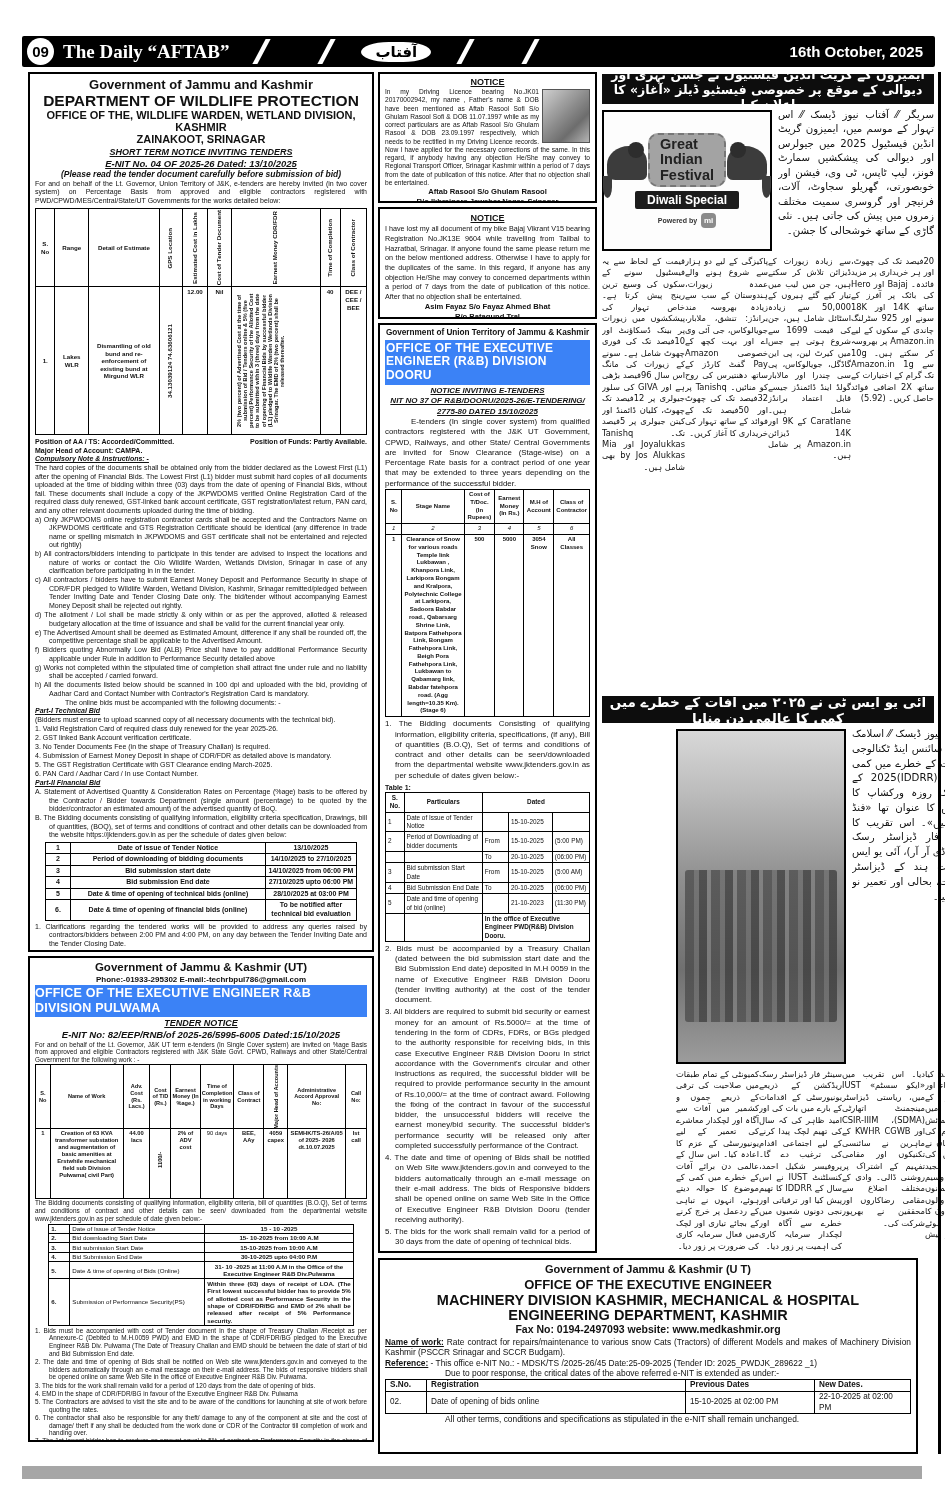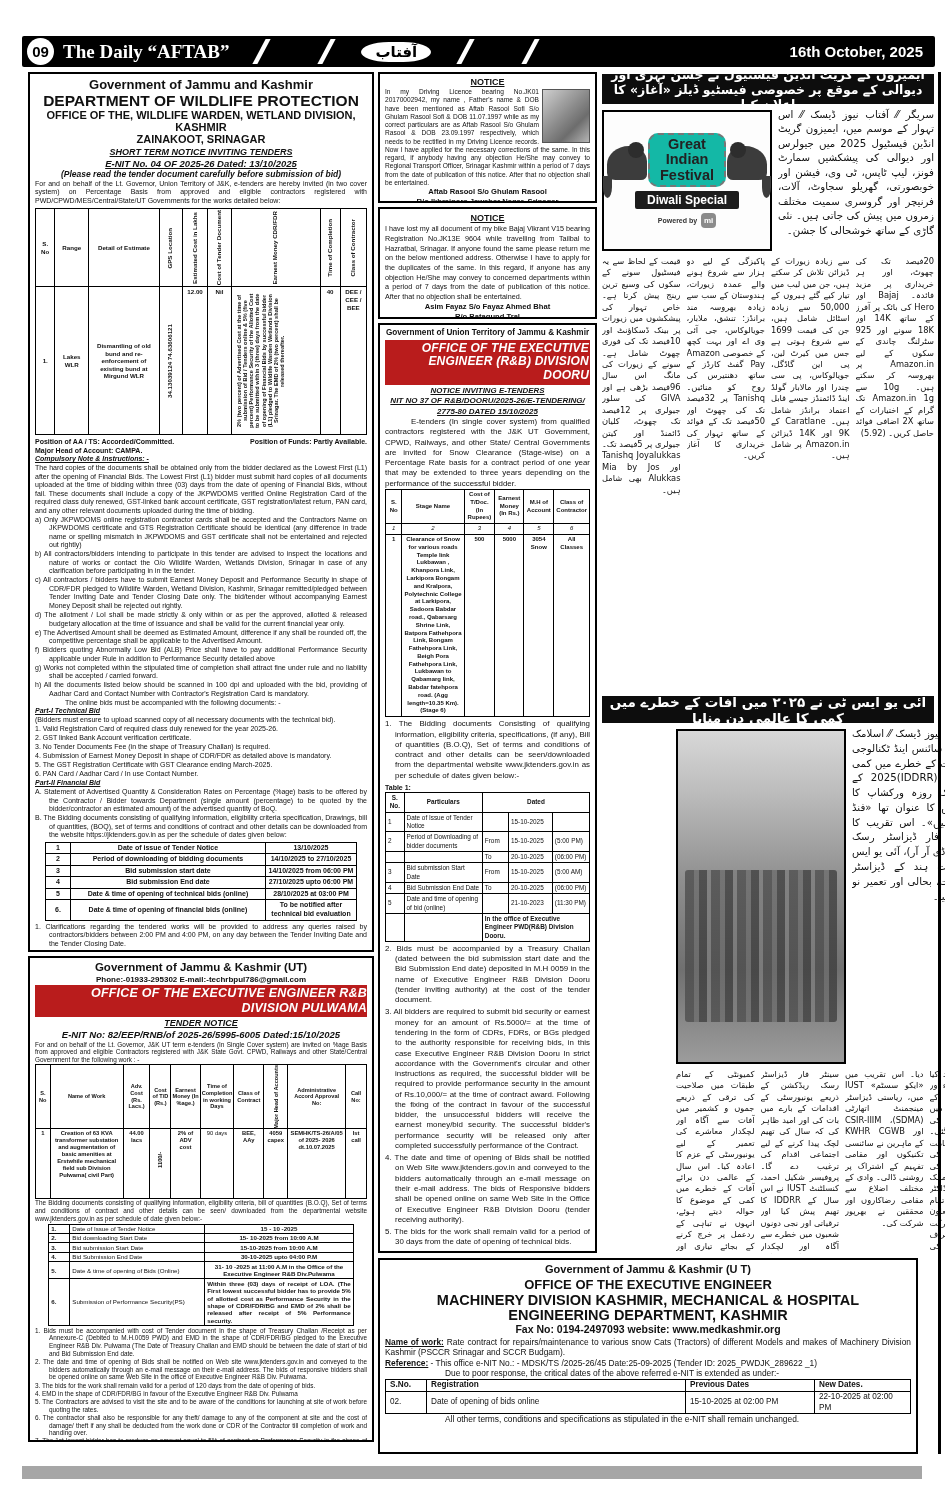--- a/index.html
+++ b/index.html
@@ -13,21 +13,21 @@
   .hdr-mast{font-size:19px;font-weight:bold;margin-left:9px;font-family:"Liberation Serif",serif;white-space:nowrap;}
   .sl{width:5px;height:25px;background:#fff;transform:skewX(-28deg);margin:0 30px;flex:0 0 auto;}
   .hdr-logo{background:#fff;color:#000;border:2px solid #000;border-radius:48%/60%;
        padding:1px 14px;font-weight:bold;font-size:15px;font-family:"DejaVu Sans",sans-serif;flex:0 0 auto;}
   .hdr-date{margin-left:auto;margin-right:12px;font-size:15px;font-weight:bold;white-space:nowrap;}
   
   .box{position:absolute;border:2px solid #000;background:#fff;overflow:hidden;padding:3px 5px;box-sizing:border-box;}
   .ctr{text-align:center;}
   .b{font-weight:bold;} .i{font-style:italic;} .u{text-decoration:underline;}
   .jt{text-align:justify;}
-  .inv{background:#b91c1c;color:#fff;font-weight:bold;text-align:right;letter-spacing:.2px;font-style:italic;}
+  .inv{background:#3b82f6;color:#fff;font-weight:bold;text-align:left;letter-spacing:.2px;}
   .sig{text-align:right;font-weight:bold;font-style:italic;}
   table{border-collapse:collapse;width:100%;}
   td,th{border:1px solid #000;padding:1px 2px;vertical-align:middle;}
   .vt{writing-mode:vertical-rl;transform:rotate(180deg);margin:0 auto;text-align:center;line-height:1.1;}
   
   .wild{left:28px;top:72px;width:346px;height:880px;font-size:7px;line-height:1.22;}
   .wild .t1{font-size:13px;} .wild .t2{font-size:15.5px;line-height:1.05;}
   .wild .t3{font-size:11px;line-height:1.1;} .wild .t4{font-size:11px;}
   .wild .t5{font-size:9px;} .wild .t6{font-size:9.5px;} .wild .t7{font-size:8.5px;}
   .wtbl{font-size:6.2px;margin:3px 0;} .wtbl th{font-size:6.2px;}
@@ -68,33 +68,33 @@
   
   .urdu{font-family:"DejaVu Sans",sans-serif;direction:rtl;text-align:justify;}
   .uh{position:absolute;left:602px;width:332px;background:#0d0d0d;color:#fff;text-align:center;
       font-weight:bold;display:flex;align-items:center;justify-content:center;}
   .uh1{top:74px;height:30px;font-size:12.5px;}
   .uh2{top:696px;height:27px;font-size:13.5px;}
   .art1{position:absolute;left:602px;top:108px;width:332px;height:584px;}
   .art2{position:absolute;left:628px;top:727px;width:332px;height:527px;margin-left:48px;}
   .adbox{position:absolute;left:0;top:2px;width:170px;height:141px;border:2px solid #000;
       box-sizing:border-box;display:flex;flex-direction:column;align-items:center;justify-content:center;background:#fdfdfd;}
-  .badge{border:2px dashed #777;border-radius:10px;background:#14b8a6;padding:2px 10px;text-align:center;
+  .badge{border:2px dashed #777;border-radius:10px;background:#a3a3a3;padding:2px 10px;
       font-weight:800;font-size:14.5px;line-height:1.05;color:#222;}
   .ribbon{position:relative;background:#1c1c1c;color:#fff;font-weight:bold;font-size:12px;
       padding:2px 12px;margin-top:4px;border-radius:2px;}
   .pwr{margin-top:4px;font-size:7px;color:#333;display:flex;align-items:center;gap:4px;font-weight:bold;}
   .michip{width:15px;height:15px;border-radius:4px;background:#8b8b8b;color:#fff;display:inline-flex;
       align-items:center;justify-content:center;font-size:8px;font-weight:bold;}
   .eleph{position:absolute;top:34px;width:40px;height:34px;background:#3c3c3c;border-radius:58% 48% 16% 22%;}
   .eleph:after{content:"";position:absolute;left:-4px;bottom:-18px;width:9px;height:22px;background:#3c3c3c;border-radius:0 0 60% 60%;}
   .eleph:before{content:"";position:absolute;right:3px;top:-4px;width:16px;height:16px;background:#2d2d2d;border-radius:50%;}
   .el-l{left:3px;} .el-r{right:3px;transform:scaleX(-1);}
   .lead1{position:absolute;right:0;top:0;width:156px;height:144px;font-size:10.2px;line-height:1.42;overflow:hidden;}
-  .cols{position:absolute;left:0;width:332px;display:flex;flex-direction:row-reverse;gap:6px;overflow:hidden;}
+  .cols{position:absolute;left:0;width:332px;display:flex;flex-direction:row-reverse;gap:0;overflow:hidden;}
   .cols .c{flex:1 1 0;font-size:8.3px;line-height:1.38;overflow:hidden;}
   .cols1{top:148px;height:436px;}
   .cols2{top:342px;height:185px;}
   .gphoto{position:absolute;left:0;top:2px;width:170px;height:335px;border:2px solid #000;box-sizing:border-box;
       background:linear-gradient(180deg,#d8d8d8 0%,#bdbdbd 18%,#8f8f8f 45%,#707070 72%,#9c9c9c 100%);}
   .gphoto .ppl{position:absolute;left:4%;right:4%;bottom:12%;height:46%;
       background:repeating-linear-gradient(90deg,#4a4a4a 0 9px,#6b6b6b 9px 14px,#3b3b3b 14px 22px,#7d7d7d 22px 26px);opacity:.75;border-radius:3px;}
   .lead2{position:absolute;right:0;top:0;width:156px;height:338px;font-size:10.2px;line-height:1.45;overflow:hidden;}
   .graybar{position:absolute;left:22px;top:1466px;width:900px;height:13px;background:#a6a6a6;}
   .vline{position:absolute;left:938px;top:72px;width:3px;height:1382px;background:#000;}

